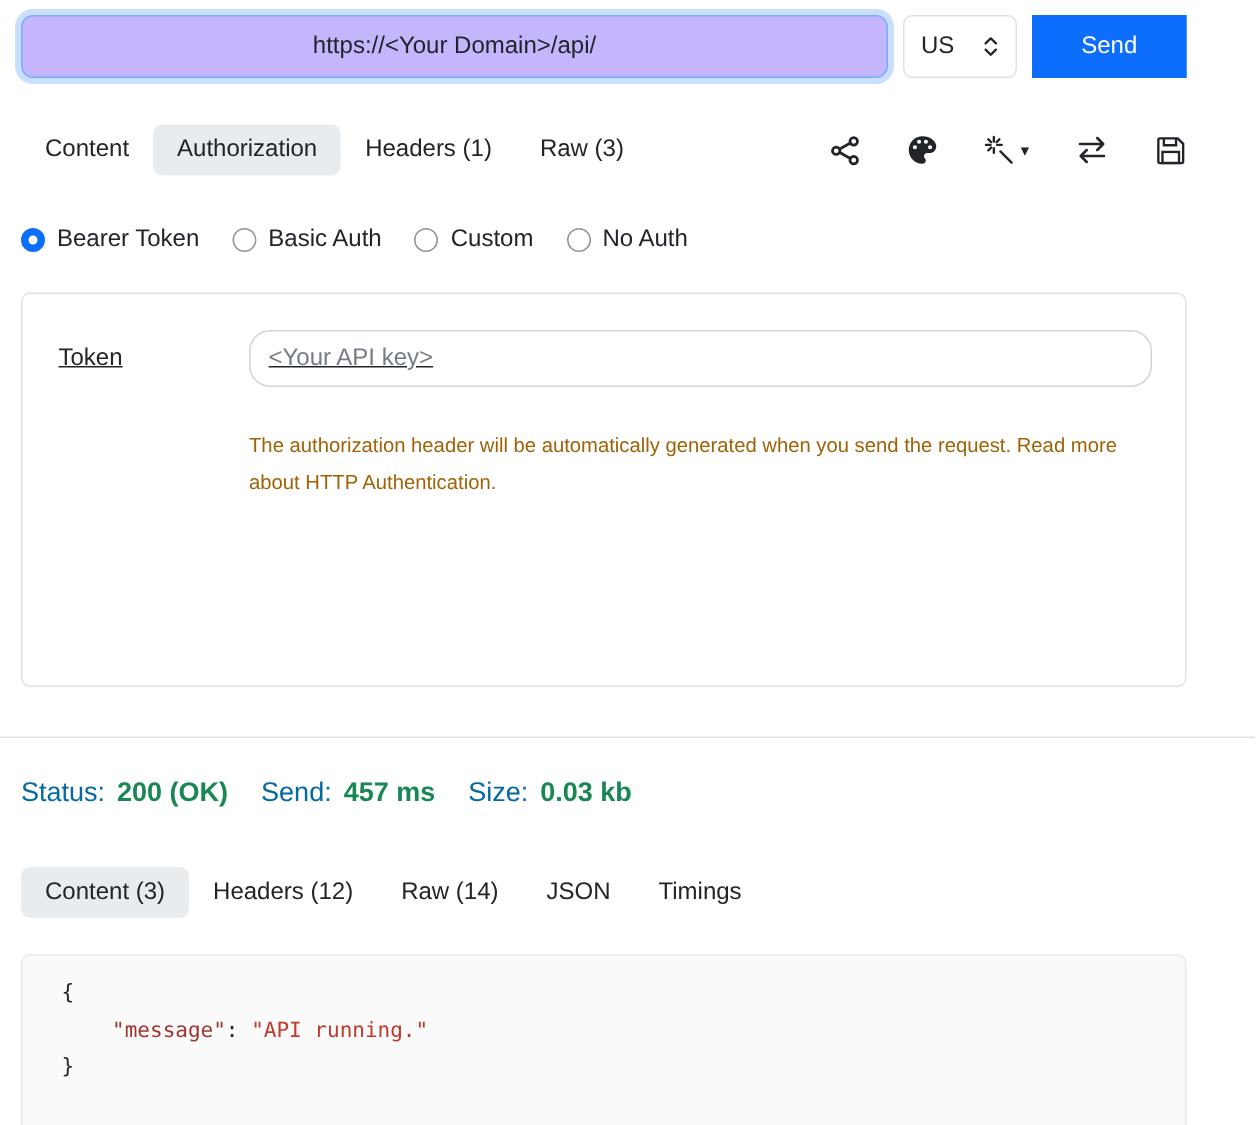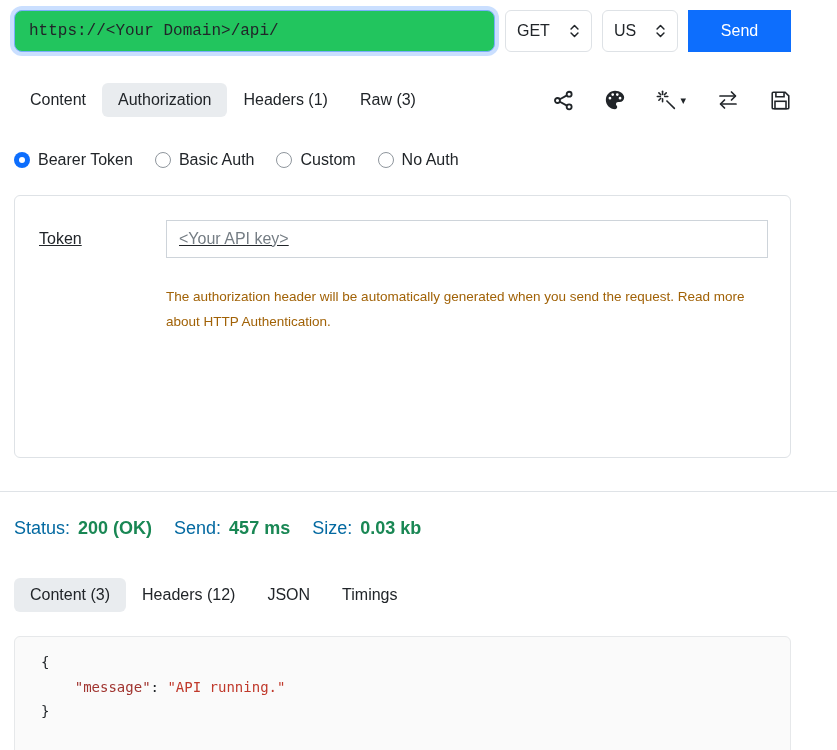--- a/index.html
+++ b/index.html
@@ -12,21 +12,21 @@
   }
   .container { padding-left: 14px; padding-right: 46px; }
 
   
   .request-bar { display: flex; gap: 10px; margin-top: 10px; height: 42px; align-items: stretch; }
   .url-input {
     flex: 1; min-width: 0;
     border: 1px solid #7aaefb; border-radius: 8px;
     box-shadow: 0 0 0 4px rgba(13,110,253,.22);
     padding: 0 14px; font-size: 16px; color: #212529;
-    font-family: Liberation Mono, monospace; outline: none; background: #22c55e;
+    font-family: Liberation Sans, sans-serif; outline: none; background: #c4b5fd; text-align: center;
   }
   .select {
     display: flex; align-items: center; justify-content: space-between;
     border: 1px solid #dee2e6; border-radius: 6px; background: #fff;
     padding: 0 11px; font-size: 16px; cursor: pointer;
   }
   .select.method { width: 87px; }
   .select.region { width: 76px; }
   .send-btn {
     width: 103px; border: 1px solid var(--accent, #0d6efd); border-radius: 0;
@@ -48,21 +48,21 @@
   .radio-item { display: flex; align-items: center; gap: 8px; cursor: pointer; }
   .radio { width: 16px; height: 16px; border-radius: 50%; border: 1px solid #8f969d; background: #fff; position: relative; flex: 0 0 auto; }
   .radio.checked { border: none; background: var(--accent, #0d6efd); }
   .radio.checked::after { content: ""; position: absolute; left: 5px; top: 5px; width: 6px; height: 6px; border-radius: 50%; background: #fff; }
 
   
   .token-panel { margin-top: 26px; border: 1px solid #dee2e6; border-radius: 6px; height: 263px; padding: 24px 22px 0 24px; }
   .token-row { display: flex; align-items: center; text-decoration: underline; }
   .token-label { width: 127px; font-size: 16px; flex: 0 0 auto; }
   .token-input {
-    flex: 1; height: 38px; border: 1px solid #ced4da; border-radius: 0;
+    flex: 1; height: 38px; border: 1px solid #ced4da; border-radius: 14px;
     padding: 0 12px; font-size: 16px; font-family: inherit; color: #212529; outline: none;
   }
   .token-input::placeholder { color: #757d84; opacity: 1; }
   .help { margin: 26px 0 0 127px; font-size: 13.5px; line-height: 25px; max-width: 588px; color: #a16207; }
 
   
   .divider { border: none; border-top: 1px solid #dfe3e7; margin: 33px 0 0 0; }
 
   
   .status-row { display: flex; align-items: baseline; margin-top: 26px; font-size: 18px; }
@@ -84,27 +84,20 @@
   svg.icon { display: block; }
 </style>
 </head>
 <body>
 
 <div class="page">
   <div class="container">
 
     <div class="request-bar">
       <input class="url-input" type="text" value="https://&lt;Your Domain&gt;/api/" style="">
-      <div class="select method">
-        <span>GET</span>
-        <svg class="icon" width="11" height="16" viewBox="0 0 16 22" fill="none" stroke="#212529" stroke-width="2.2" stroke-linecap="round" stroke-linejoin="round">
-            <path d="M3 8 8 3l5 5"></path>
-            <path d="M3 14l5 5 5-5"></path>
-          </svg>
-      </div>
       <div class="select region">
         <span>US</span>
         <svg class="icon" width="11" height="16" viewBox="0 0 16 22" fill="none" stroke="#212529" stroke-width="2.2" stroke-linecap="round" stroke-linejoin="round">
             <path d="M3 8 8 3l5 5"></path>
             <path d="M3 14l5 5 5-5"></path>
           </svg>
       </div>
       <button class="send-btn">Send</button>
     </div>
 
@@ -198,20 +191,21 @@
       <span class="s-value">200 (OK)</span>
       <span class="s-label">Send:</span>
       <span class="s-value">457 ms</span>
       <span class="s-label">Size:</span>
       <span class="s-value">0.03 kb</span>
     </div>
 
     <div class="tabs response-tabs">
       <div class="tab active">Content (3)</div>
       <div class="tab">Headers (12)</div>
+      <div class="tab">Raw (14)</div>
       <div class="tab">JSON</div>
       <div class="tab">Timings</div>
     </div>
 
     <div class="response-body">
       <pre class="code"><span>{</span>
 <span>    </span><span class="json-key">"message"</span><span>: </span><span class="json-string">"API running."</span>
 <span>}</span></pre>
     </div>
   </div>

